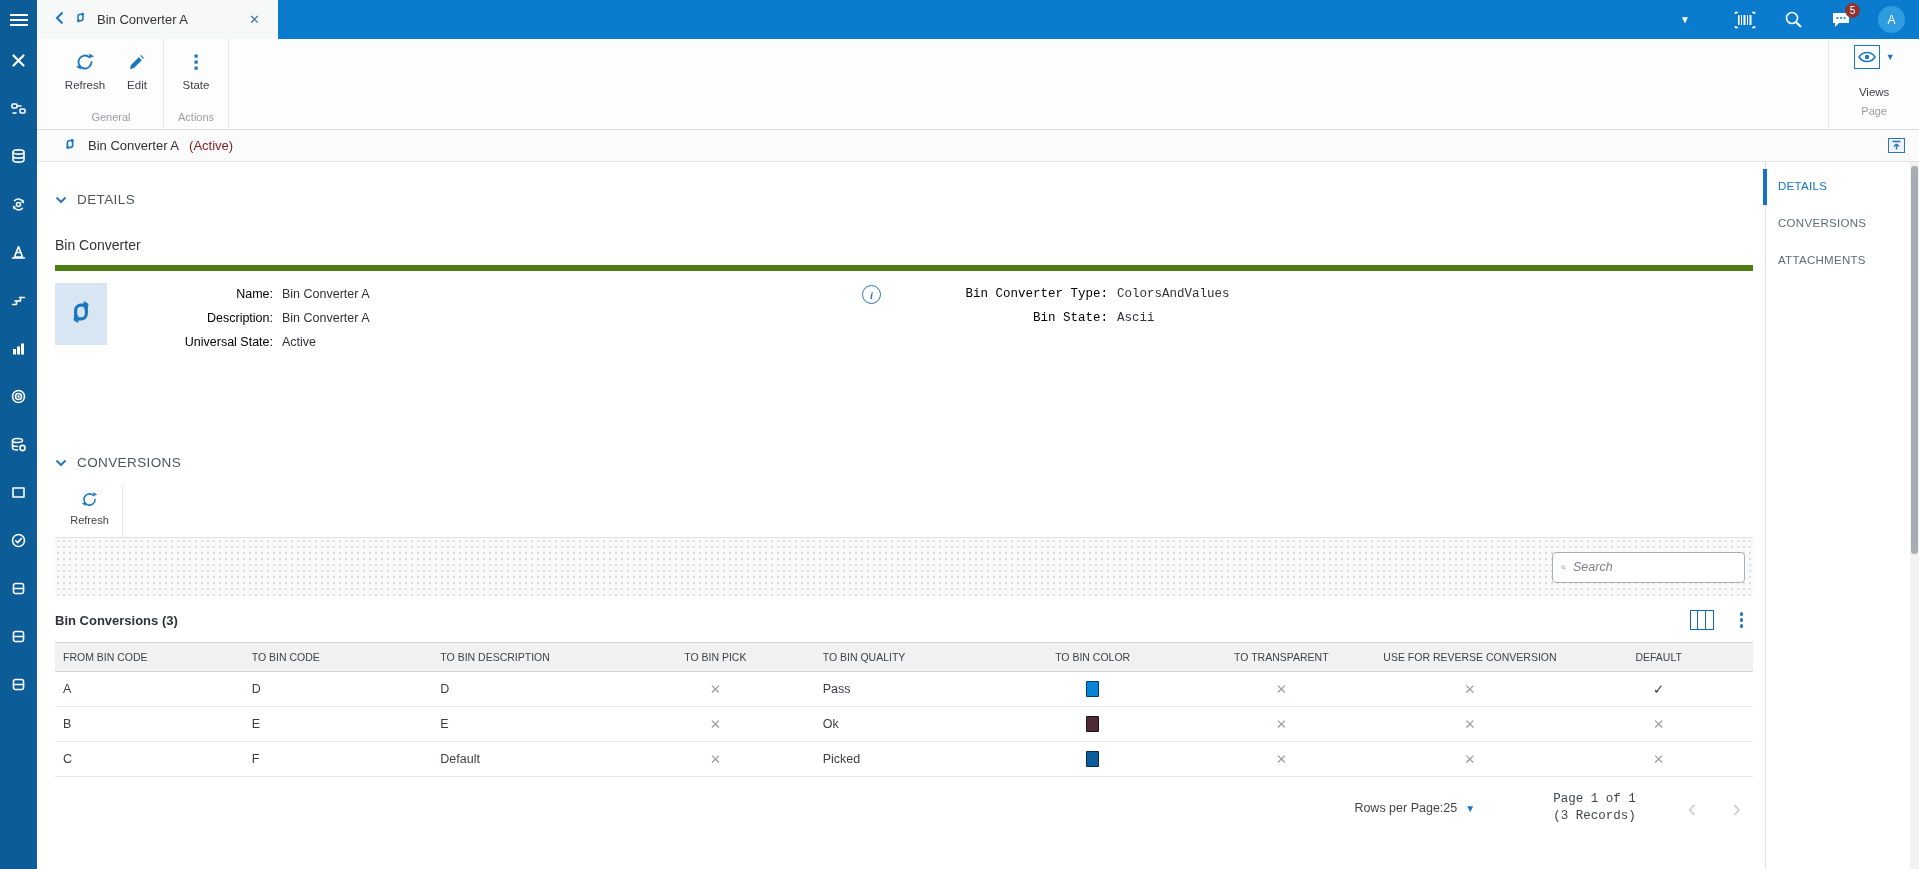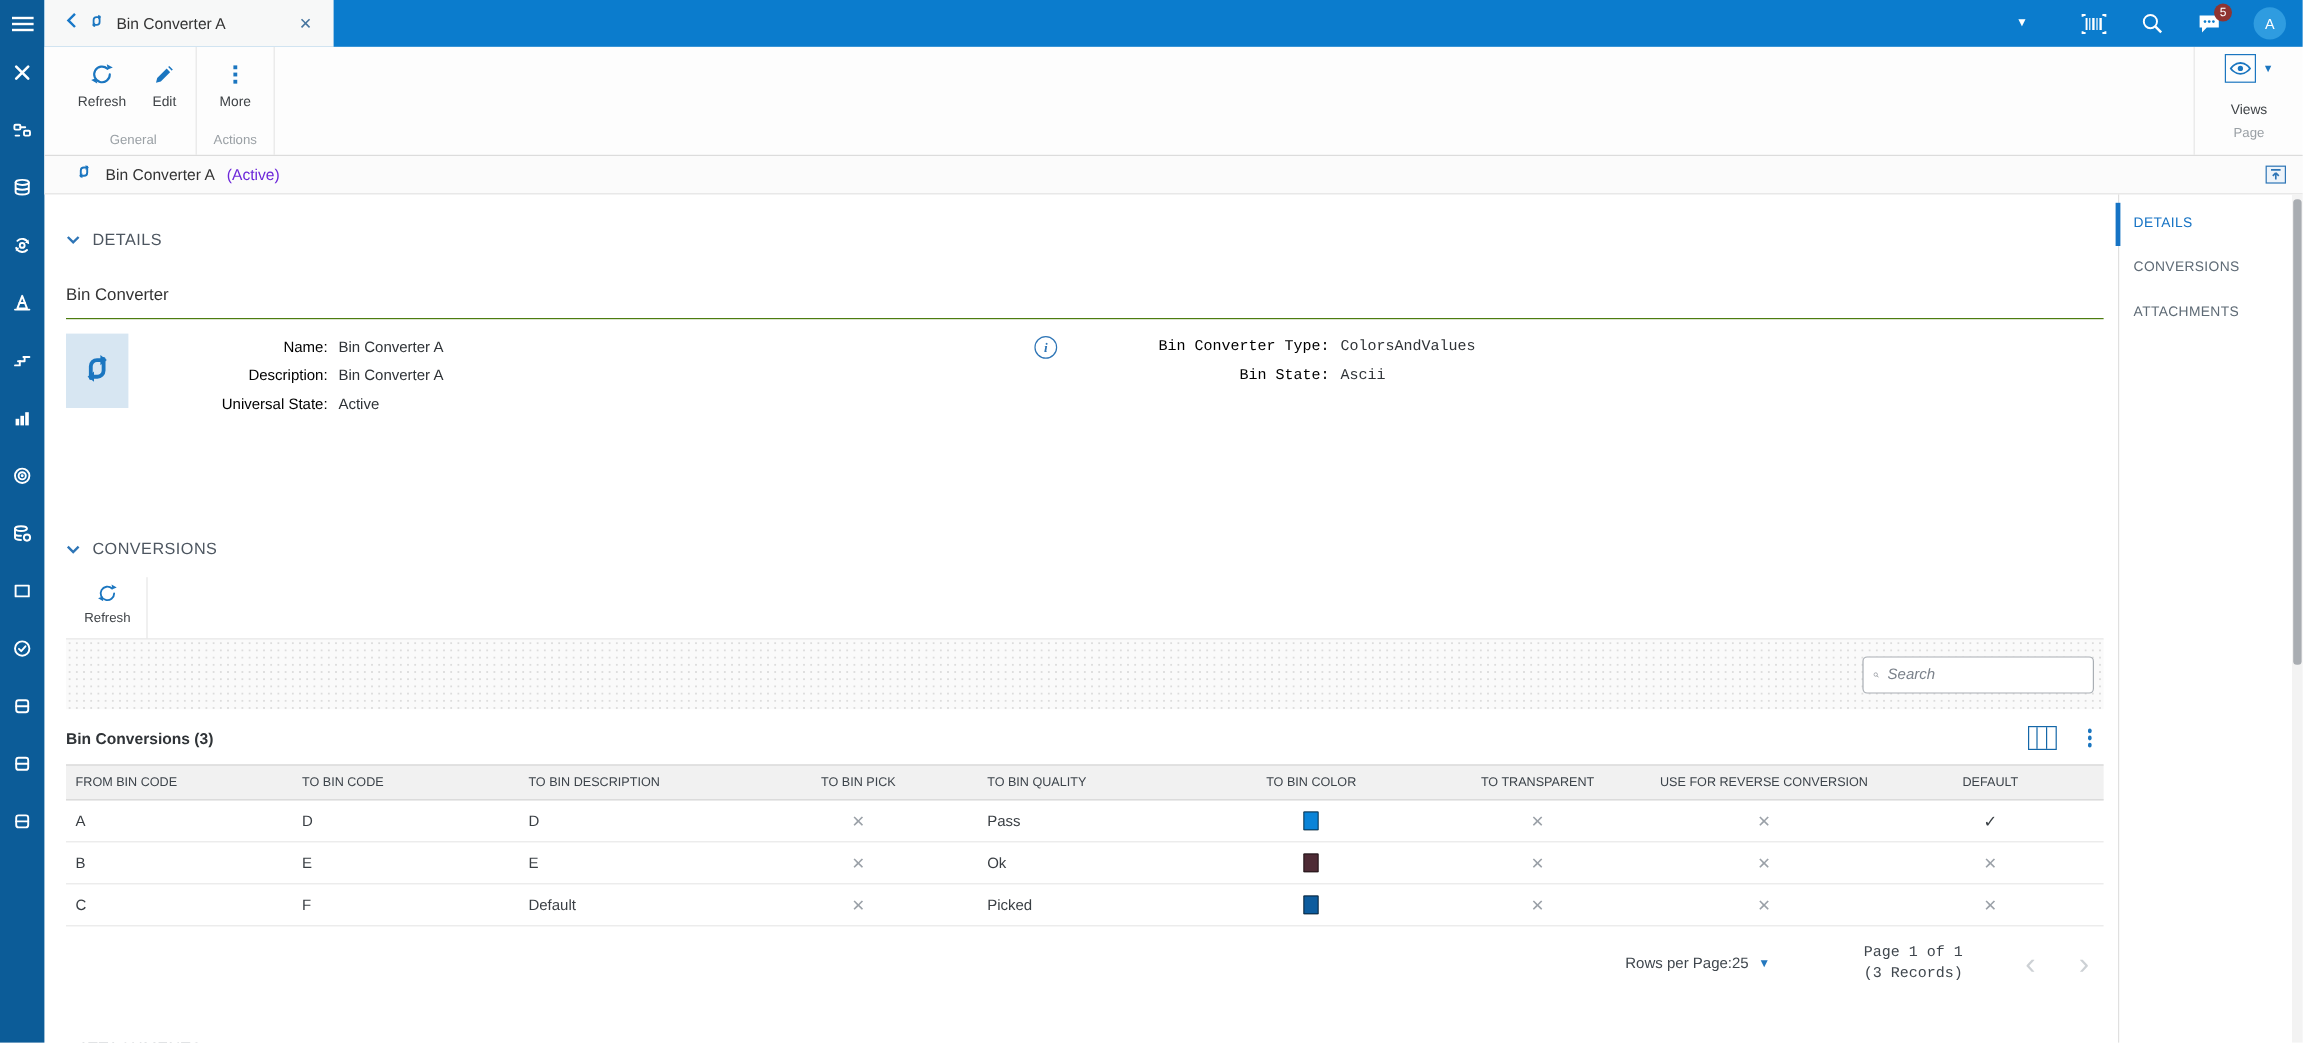--- a/index.html
+++ b/index.html
@@ -51,35 +51,35 @@
   .eye-box { width:26px; height:24px; border:1px solid #1b76c0; display:flex; align-items:center; justify-content:center; }
   .eye-box svg { stroke:#1b76c0; fill:none; stroke-width:1.5; }
   .eye-box svg .f { fill:#1b76c0; stroke:none; }
   .views-caret { color:#1b76c0; font-size:9px; }
   .views-label { font-size:11.5px; color:#3f4347; margin-top:17px; }
   .views-group .glabel { padding-bottom:0; margin-top:4px; }
 
   
   .record-header { height:32px; background:#fbfbfb; border-bottom:1px solid #e3e3e3; display:flex; align-items:center; padding:0 14px 0 25px; gap:10px; flex:0 0 32px; }
   .record-title { font-size:13px; color:#333; }
-  .record-state { font-size:13px; color:#6d28d9; }
+  .record-state { font-size:13px; color:#7f1d1d; }
   .rec-spacer { flex:1; }
   .open-box { width:17px; height:15px; border:1px solid #2e75b6; background:#eef4fa; display:flex; align-items:center; justify-content:center; cursor:pointer; }
   .open-box svg { stroke:#2e75b6; fill:none; stroke-width:1.4; }
 
   
   .content { flex:1; position:relative; display:flex; min-height:0; }
   .content-main { width:1716px; padding:30px 0 0 18px; }
   .inner { width:1698px; }
 
   .section-head { display:flex; align-items:center; gap:10px; cursor:pointer; }
   .section-head svg { stroke:#2e75b6; fill:none; stroke-width:2; }
   .section-title { font-size:13.5px; color:#4d5660; letter-spacing:.4px; }
 
-  .card-title { font-size:14px; color:#333; margin-top:30px; padding-bottom:12px; border-bottom:1px solid #4d7c0f; }
+  .card-title { font-size:14px; color:#333; margin-top:30px; padding-bottom:12px; border-bottom:6px solid #4d7c0f; }
   .card-body { position:relative; height:118px; margin-top:8px; }
   .tile { position:absolute; left:0; top:4px; width:52px; height:62px; background:#d7e6f2; display:flex; align-items:center; justify-content:center; }
   .fields { position:absolute; display:grid; grid-template-columns:max-content auto; column-gap:9px; row-gap:10px; align-items:baseline; font-size:12.5px; }
   .fields.left  { left:60px; top:8px; grid-template-columns:158px auto; }
   .fields.right { left:870px; top:8px; grid-template-columns:183px auto;font-family:Liberation Mono, monospace; }
   .flabel { color:#000000; text-align:right; }
   .fvalue { color:#2f3337; }
   .info-icon { position:absolute; left:807px; top:6px; width:19px; height:19px; border:1.5px solid #2e75b6; border-radius:50%; color:#2e75b6; font:italic 700 11px "Liberation Serif", serif; display:flex; align-items:center; justify-content:center; cursor:pointer; }
 
   .conv-section { margin-top:58px; }
@@ -304,21 +304,21 @@
           <span class="glabel">General</span>
         </div>
         <div class="rgroup">
           <div class="btnrow">
             <div class="rbtn">
               <svg width="22" height="22" viewBox="0 0 22 22">
                   <rect class="f" x="9.5" y="3.5" width="3.2" height="3.2"></rect>
                   <rect class="f" x="9.5" y="9.5" width="3.2" height="3.2"></rect>
                   <rect class="f" x="9.5" y="15.5" width="3.2" height="3.2"></rect>
                 </svg>
-              <span class="blabel">More</span>
+              <span class="blabel">State</span>
             </div>
           </div>
           <span class="glabel">Actions</span>
         </div>
       </div>
       <div class="rib-right">
         <div class="views-group">
           <div class="views-row">
             <span class="eye-box">
                 <svg width="20" height="14" viewBox="0 0 20 14">

